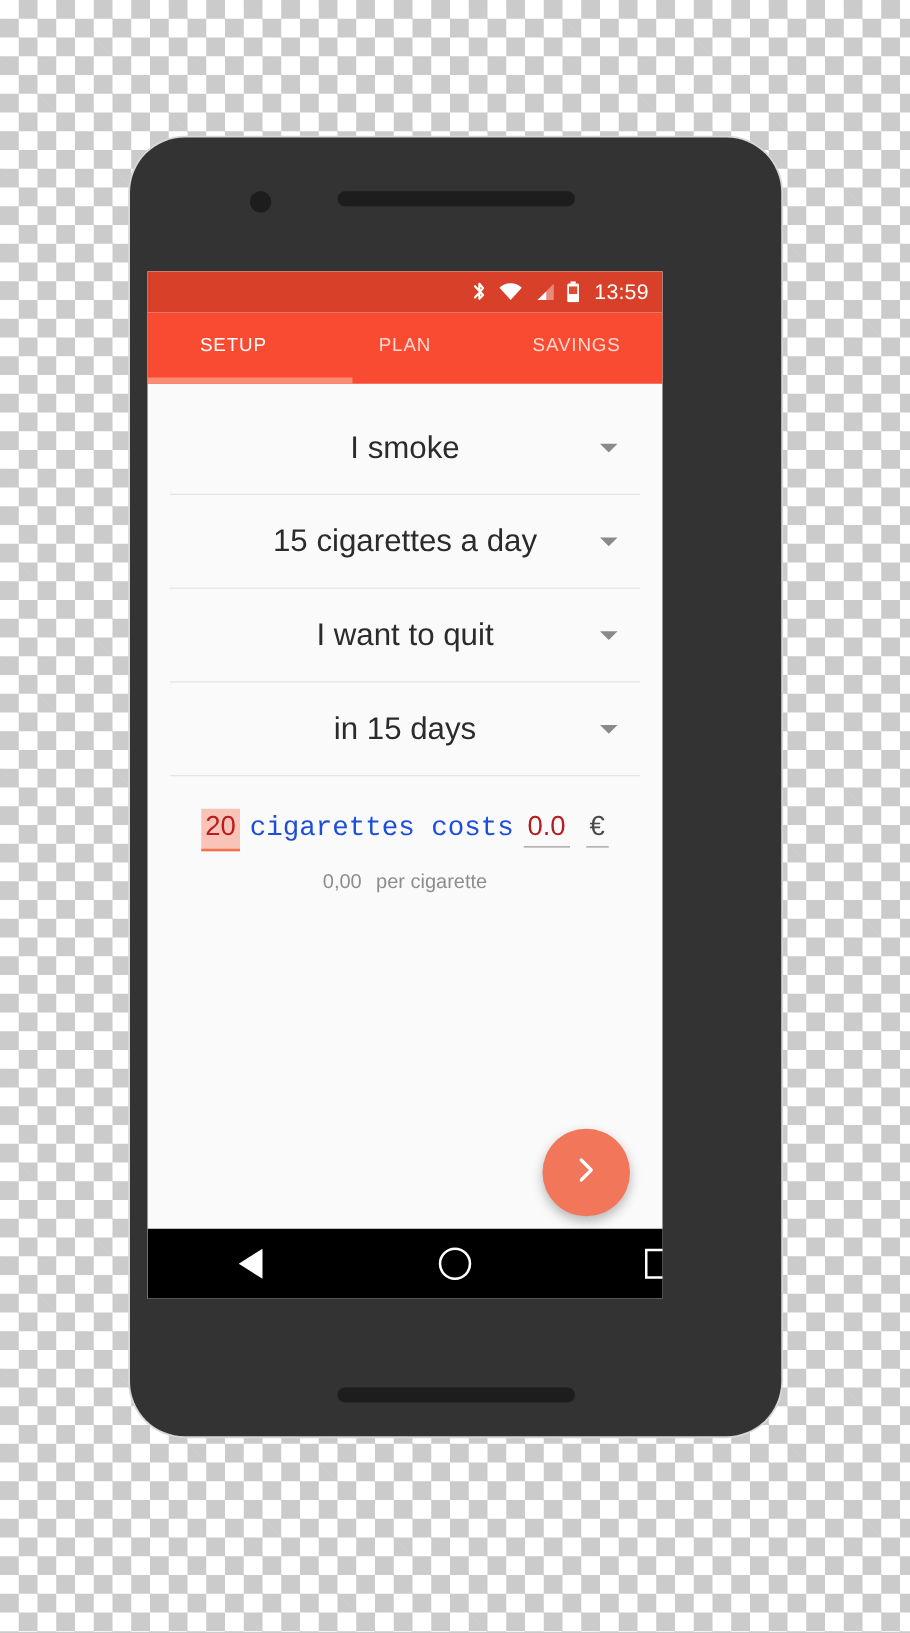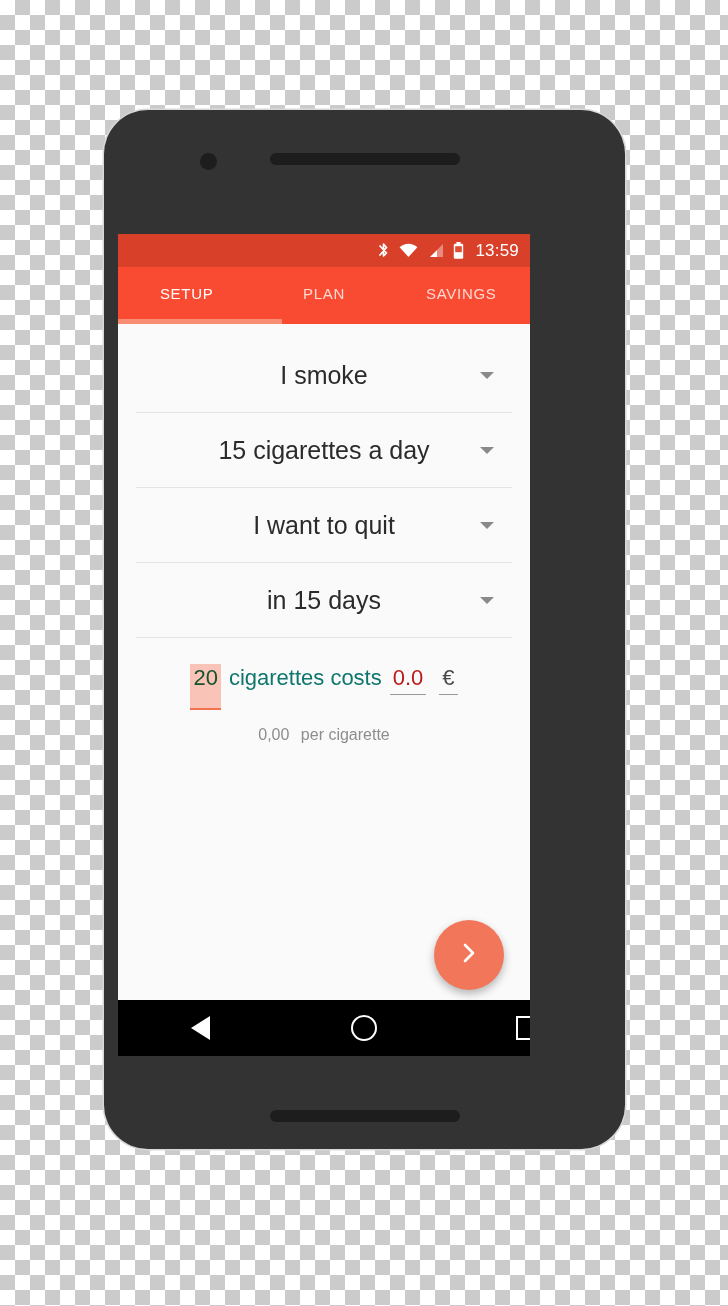--- a/index.html
+++ b/index.html
@@ -60,21 +60,21 @@
     top: 1000px;
     width: 190px; height: 12px;
     border-radius: 7px;
     background: #1d1d1d;
   }
 
   
   #screen {
     position: absolute;
     left: 14px;
-    top: 124px;
+    top: 107px;
     width: 412px;
     height: 822px;
     background: #fafafa;
     overflow: hidden;
   }
 
   
   #status-bar {
     position: relative;
     height: 33px;
@@ -156,29 +156,30 @@
   
   #cost-row {
     display: flex;
     align-items: baseline;
     justify-content: center;
     padding-top: 26px;
     white-space: nowrap;
   }
   #cost-qty {
     font-size: 22px;
-    color: #14532d;
+    color: #b91c1c;
     background: #f9c3b7;
     border-bottom: 2.5px solid #f4714f;
-    padding: 1px 3px 17px 3px;
+    padding: 1px 3px 5px 3px;
   }
   #cost-text {
     font-size: 22px;
-    color: #0f766e;
+    color: #1d4ed8;
     margin: 0 8px;
+    font-family: Liberation Mono, monospace;
   }
   #cost-price {
     font-size: 22px;
     color: #b91c1c;
     border-bottom: 1.5px solid #9a9a9a;
     padding: 0 3px 3px 3px;
   }
   #cost-currency {
     font-size: 22px;
     color: #4a4a4a;

